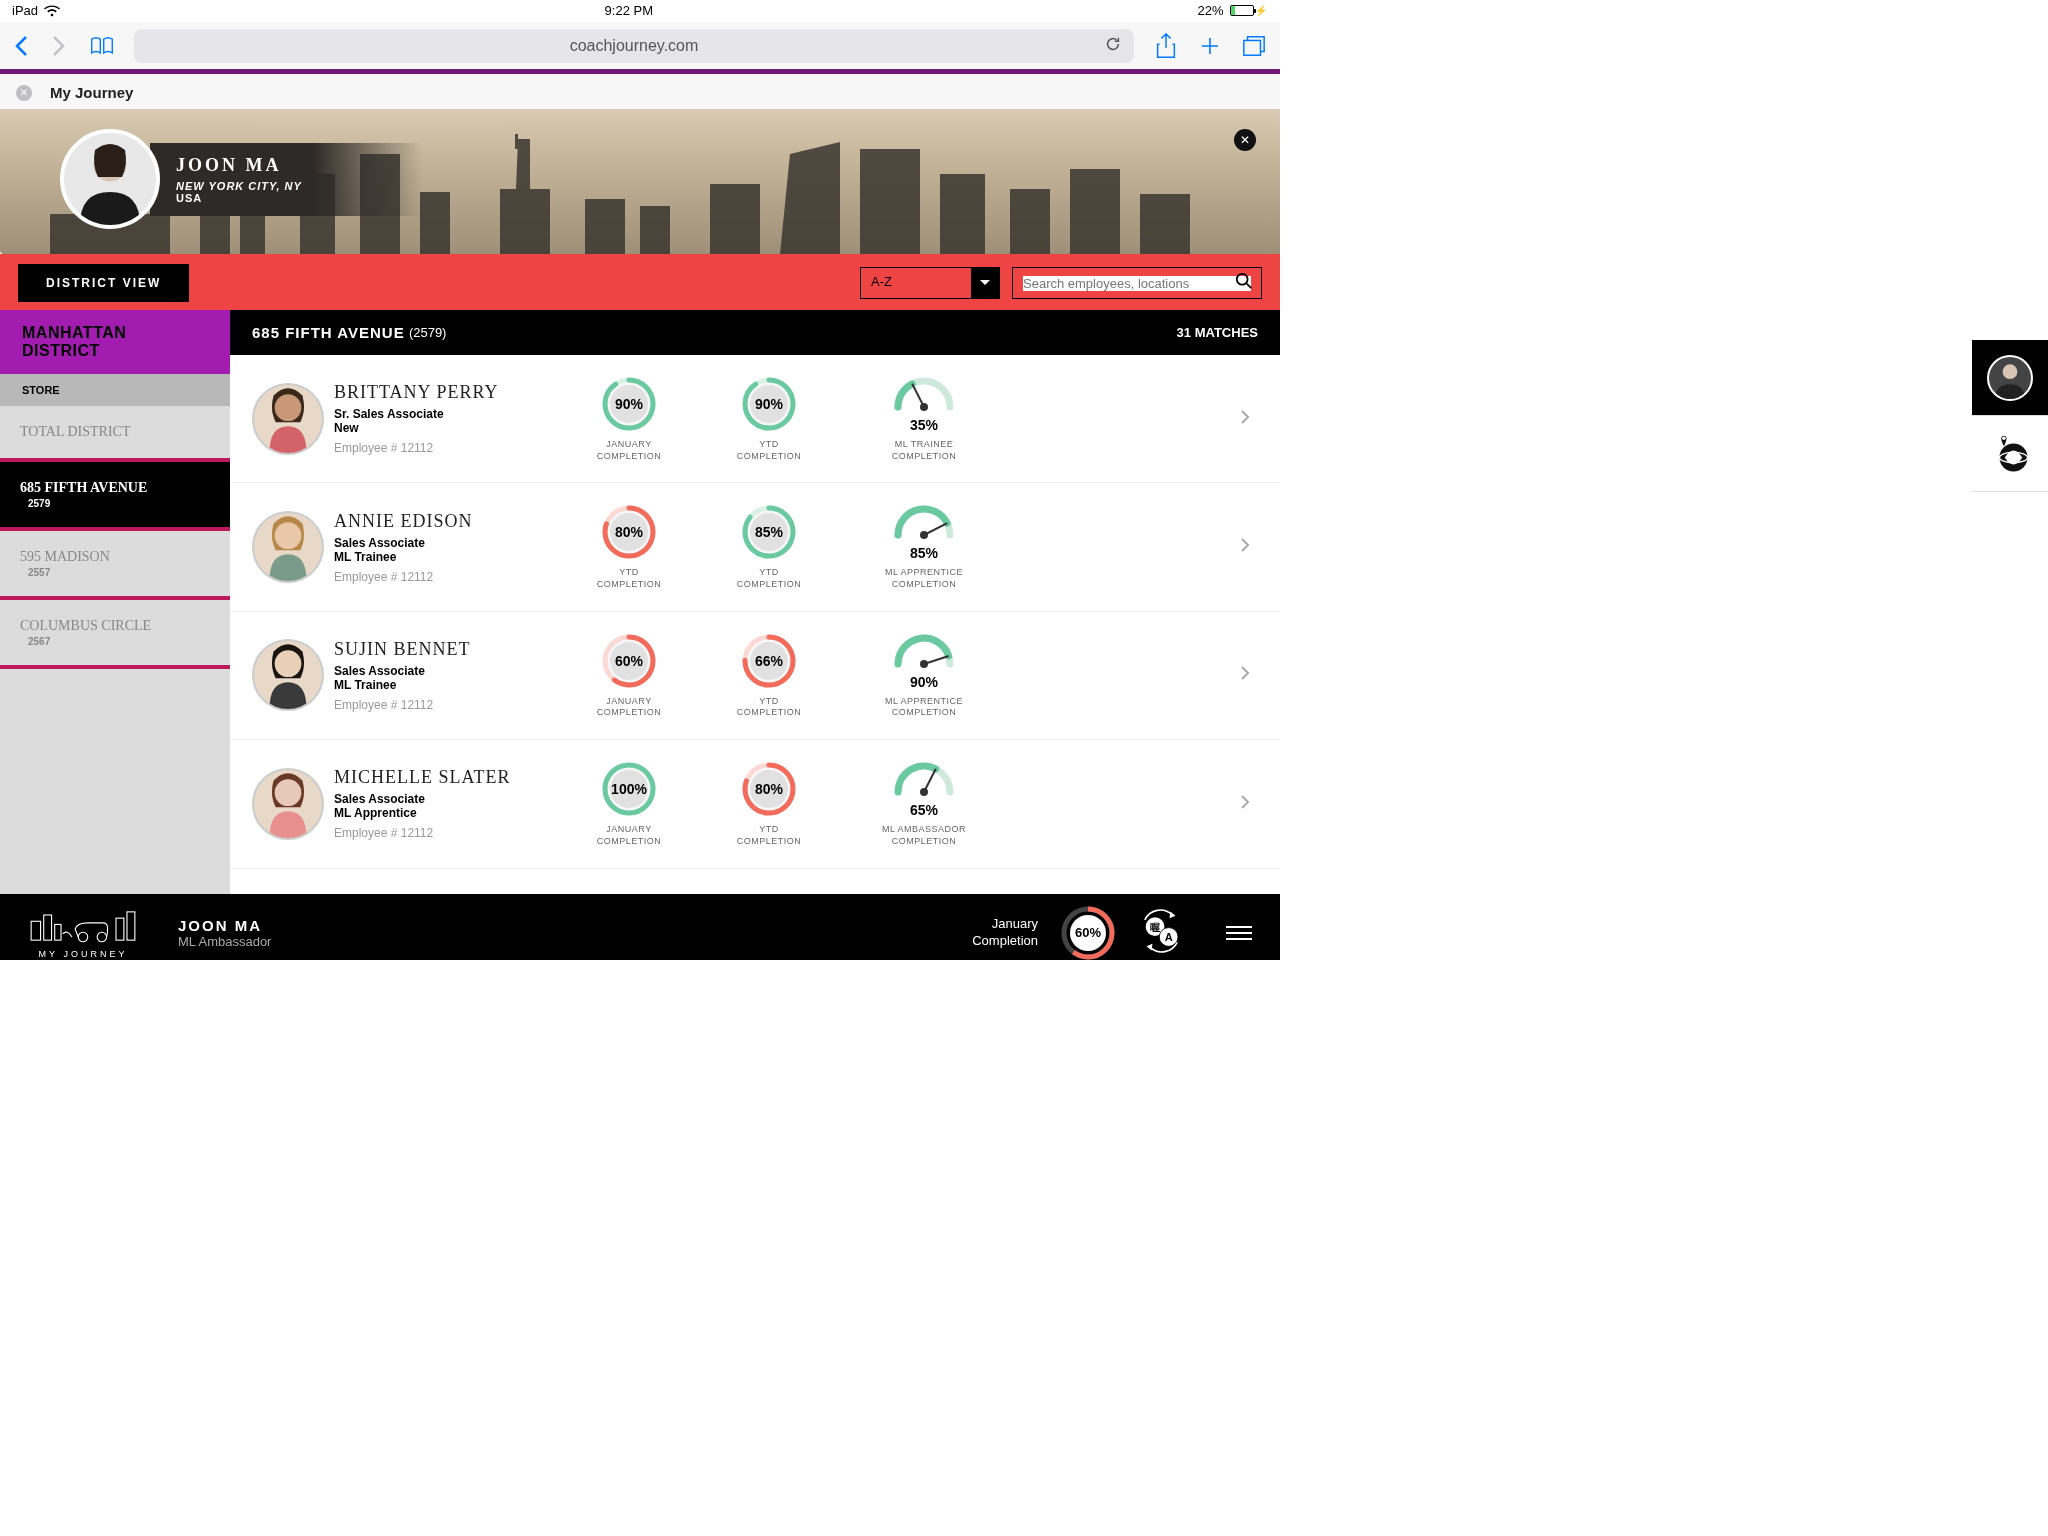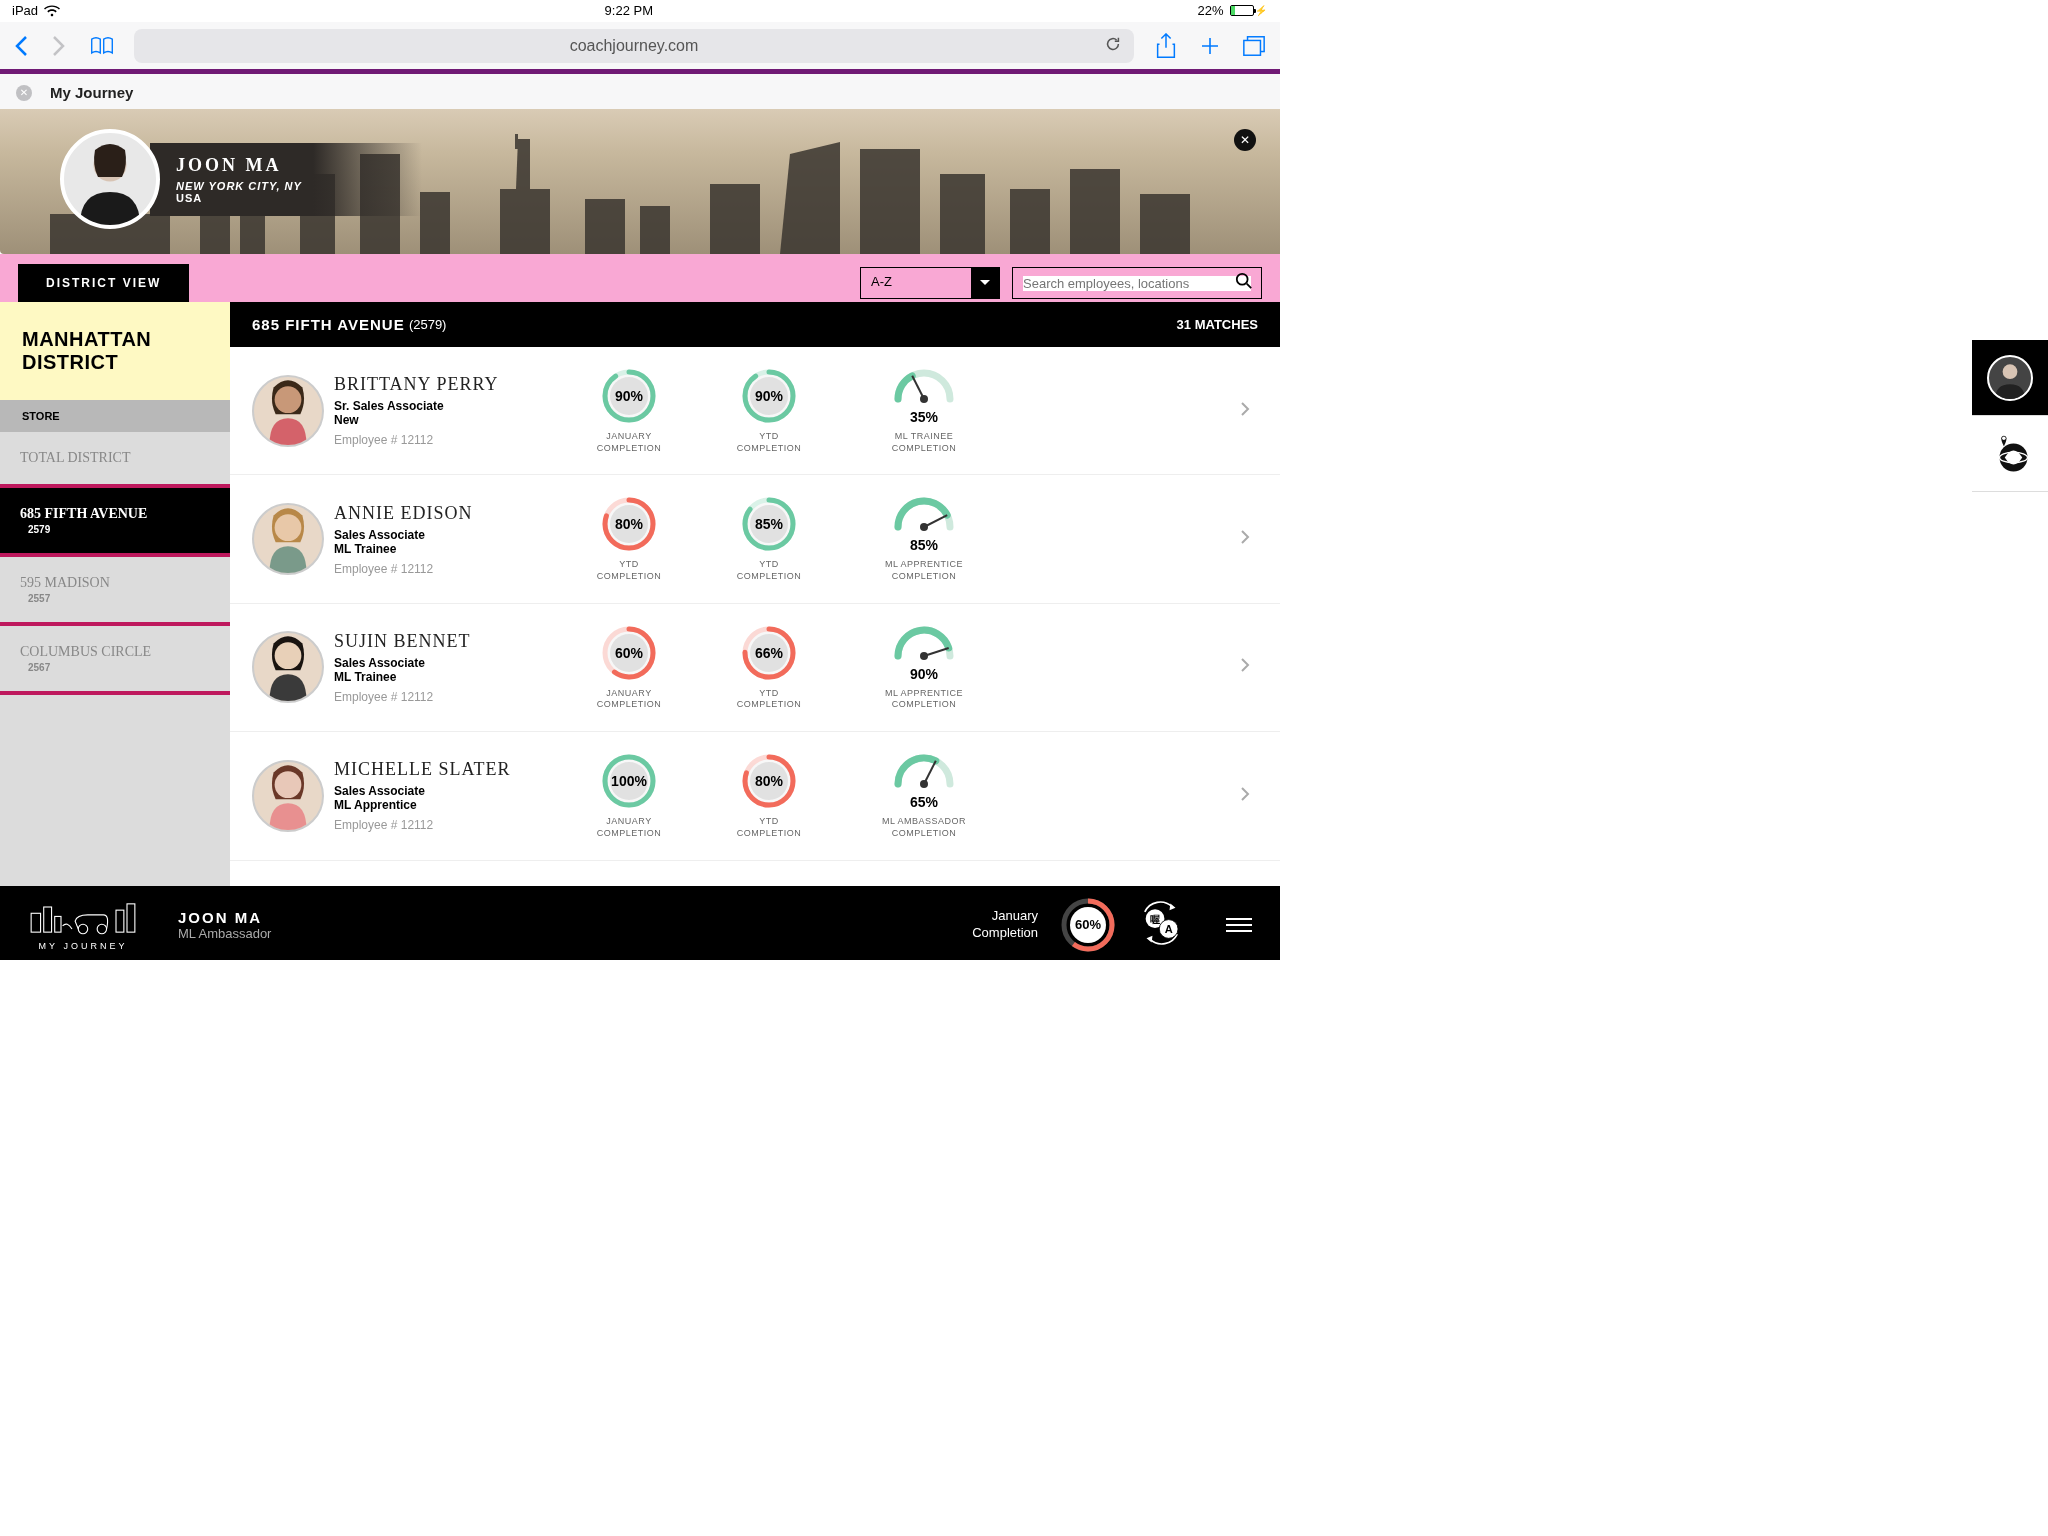--- a/index.html
+++ b/index.html
@@ -33,34 +33,34 @@
 .hero-profile { position:absolute; left:60px; top:20px; display:flex; align-items:center; gap:0; }
 .hero-avatar { width:100px; height:100px; border-radius:50%; border:4px solid #fff; background:#e8e8e8; overflow:hidden; display:flex; align-items:flex-end; justify-content:center; z-index:2; }
 .hero-avatar svg { width:90px; height:90px; }
 .hero-label { background:linear-gradient(to right,#2e2a27 0%,#2e2a27 60%,rgba(46,42,39,0) 100%); color:#fff; padding:12px 120px 12px 26px; margin-left:-10px; }
 .hero-label .name { font-family:Georgia,serif; font-size:18px; letter-spacing:3px; font-weight:600; }
 .hero-label .loc { font-size:11px; font-weight:700; letter-spacing:1px; margin-top:4px;font-style:italic; }
 .hero-label .country { font-size:11px; font-weight:700; letter-spacing:1px; }
 .hero-close { position:absolute; right:24px; top:20px; width:22px; height:22px; border-radius:50%; background:#111; color:#fff; display:flex; align-items:center; justify-content:center; font-size:12px; }
 
 
-.controls-row { display:flex; align-items:center; padding:10px 18px 0 18px; background:#f9a8d4; }
+.controls-row { display:flex; align-items:center; padding:10px 18px 8px 18px; background:#ef4444; }
 .district-view-btn { background:#000; color:#fff; font-size:12px; font-weight:700; letter-spacing:2px; padding:12px 28px; }
 .controls-right { margin-left:auto; display:flex; gap:12px; }
 .sort-select { display:flex; border:1px solid #000; height:32px; width:140px; }
 .sort-select span { flex:1; padding:6px 10px; font-size:13px; }
 .sort-select .caret { width:28px; background:#000; display:flex; align-items:center; justify-content:center; }
 .search-box { display:flex; align-items:center; border:1px solid #000; height:32px; width:250px; padding:0 10px; position:relative; }
 .search-box input { border:none; outline:none; flex:1; font-size:13px; }
 .search-box .mag { position:absolute; right:8px; }
 
 
 .main { display:flex; background:#fff; height:calc(100% - 22px - 52px - 36px - 145px - 44px - 77px); position:relative; }
 .sidebar { width:230px; background:#dcdcdc; display:flex; flex-direction:column; }
-.sidebar-header { background:#fef9c3; padding:26px 22px; font-size:20px; font-weight:700; letter-spacing:0.5px; }
+.sidebar-header { background:#a21caf; padding:14px 22px; font-size:16px; font-weight:700; letter-spacing:0.5px; }
 .sidebar-subheader { background:#b8b8b8; padding:10px 22px; font-size:11px; font-weight:700; }
 .sidebar-item { padding:18px 20px; font-family:Georgia,serif; color:#888; border-bottom:4px solid #be185d; font-size:14px; cursor:pointer; }
 .sidebar-item .sub { font-family:-apple-system,Arial,sans-serif; font-size:10px; font-weight:700; margin-top:2px;margin-left:8px; }
 .sidebar-item.active { background:#000; color:#fff; }
 .sidebar-item.active .name1 { font-weight:700; }
 
 
 .content { flex:1; display:flex; flex-direction:column; min-width:0; }
 .content-header { background:#000; color:#fff; padding:14px 22px; display:flex; align-items:center; font-size:15px; }
 .content-header .store-name { font-weight:700; letter-spacing:1px; }

